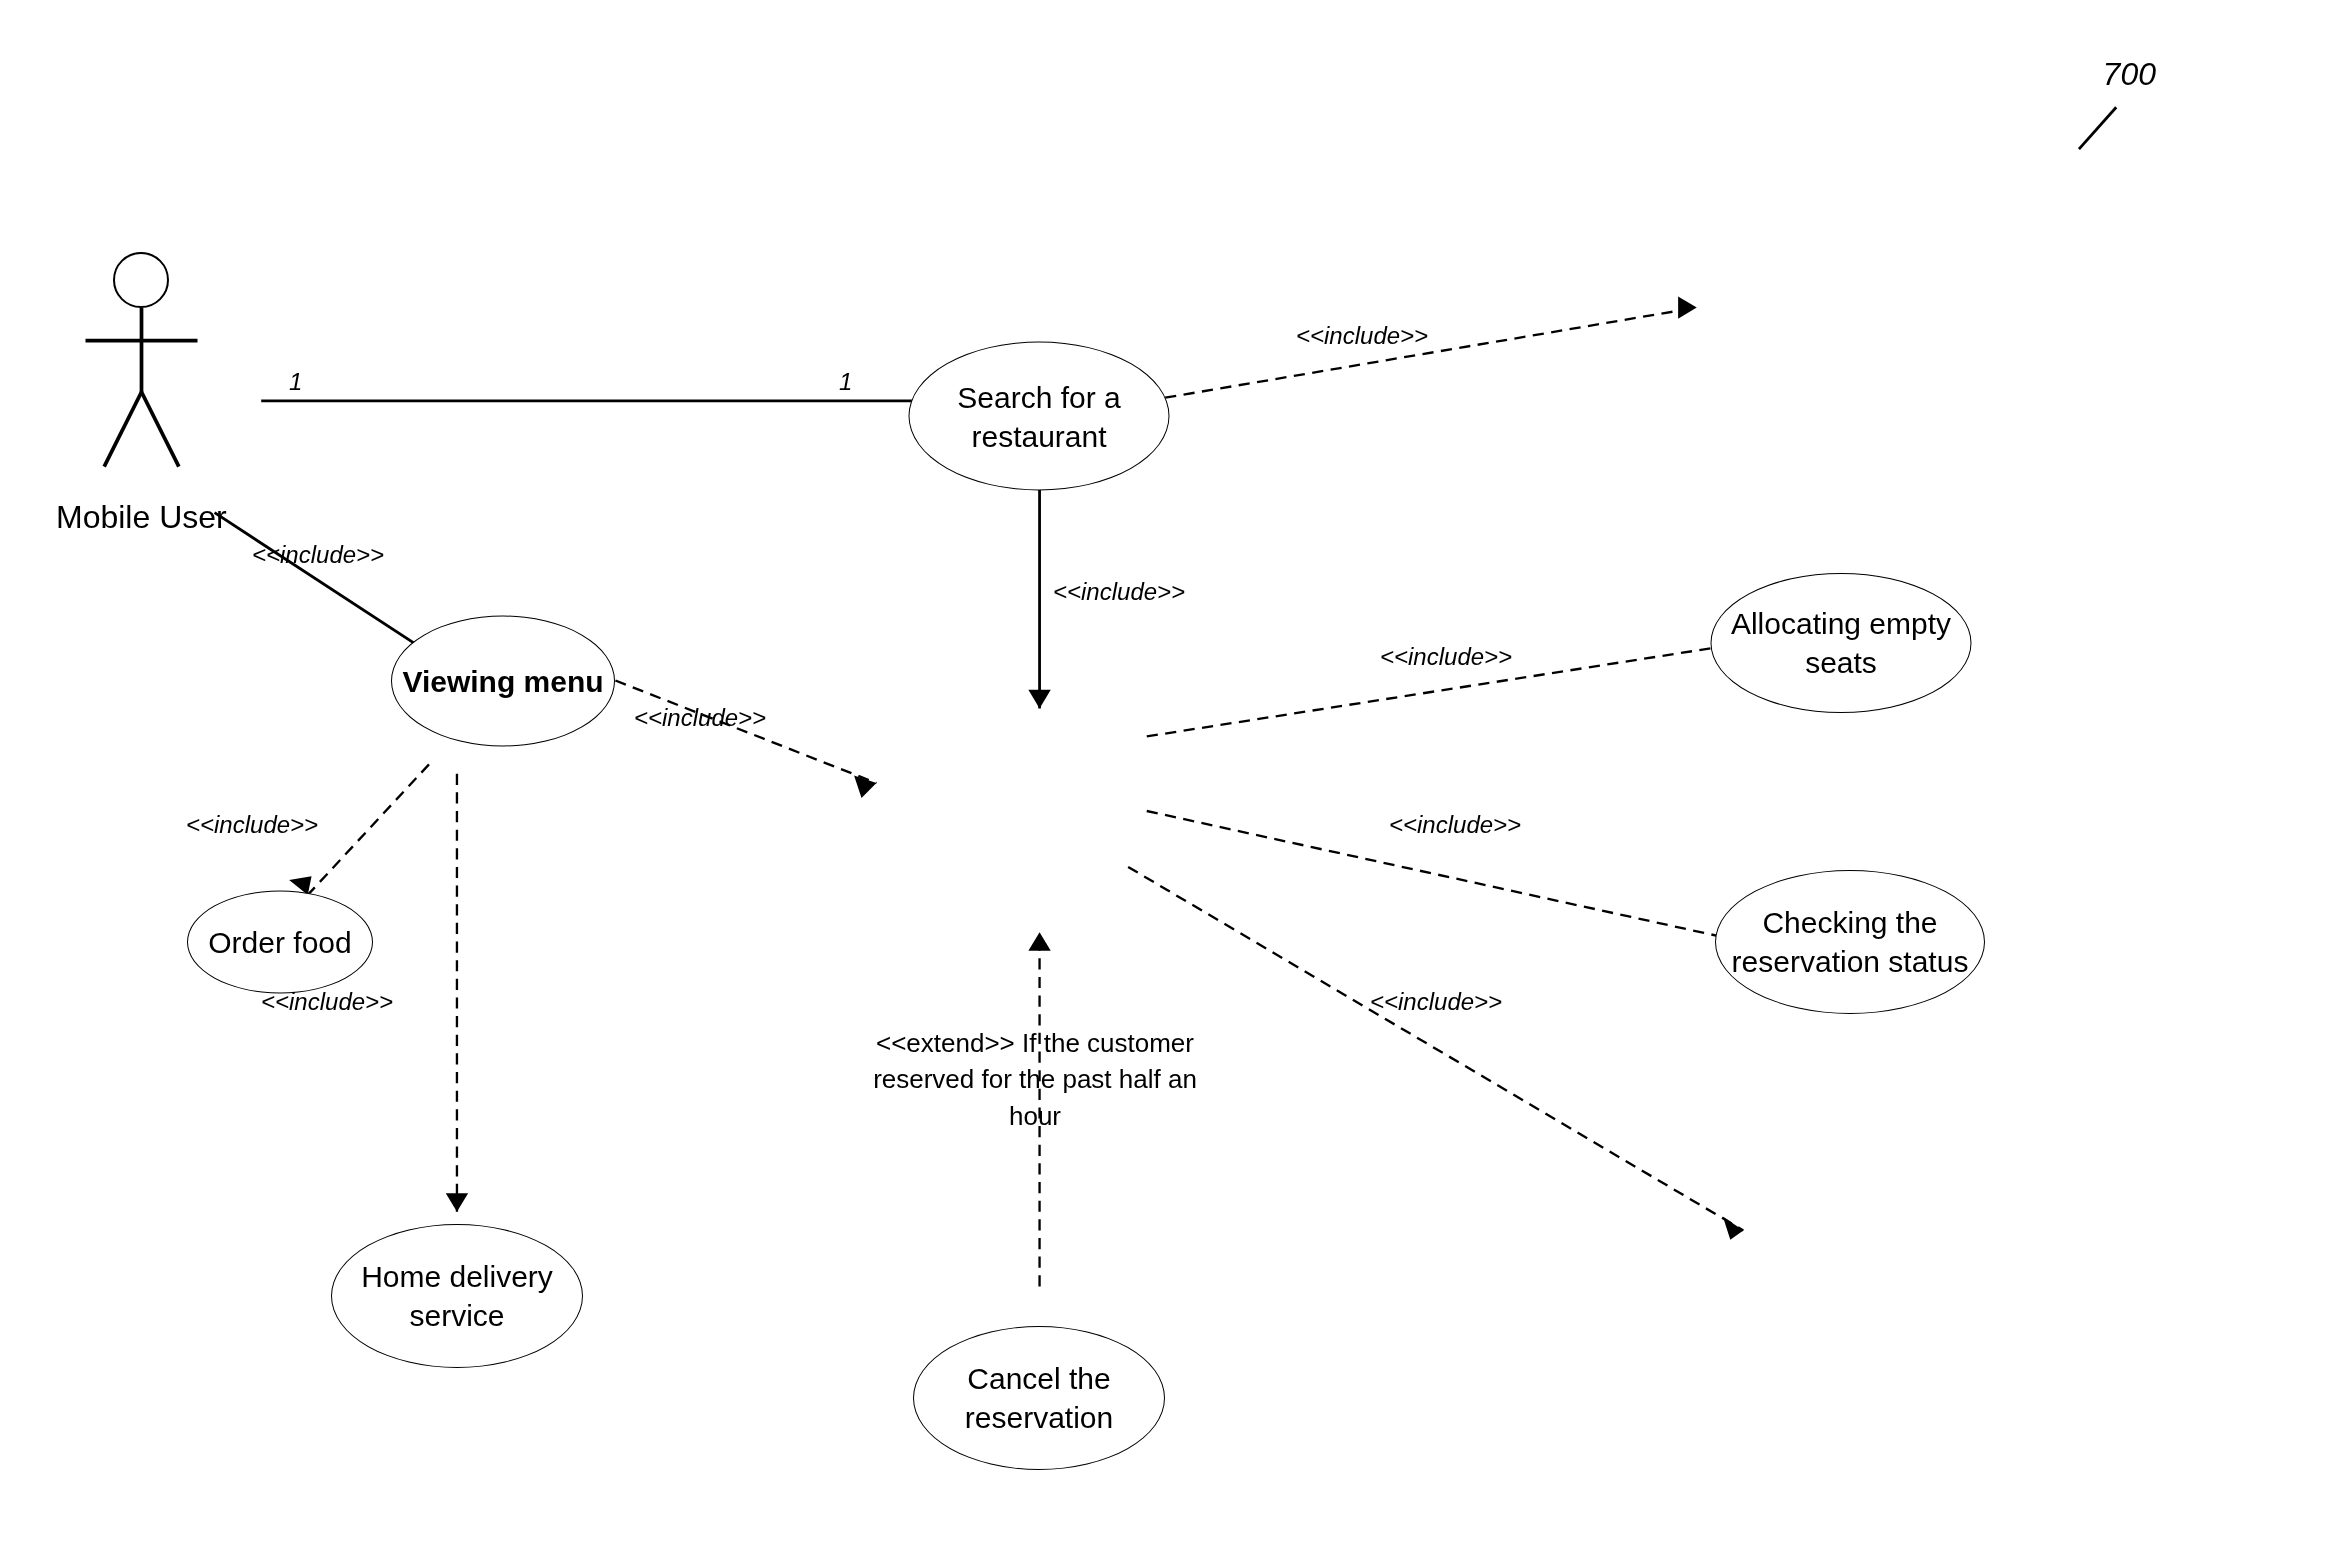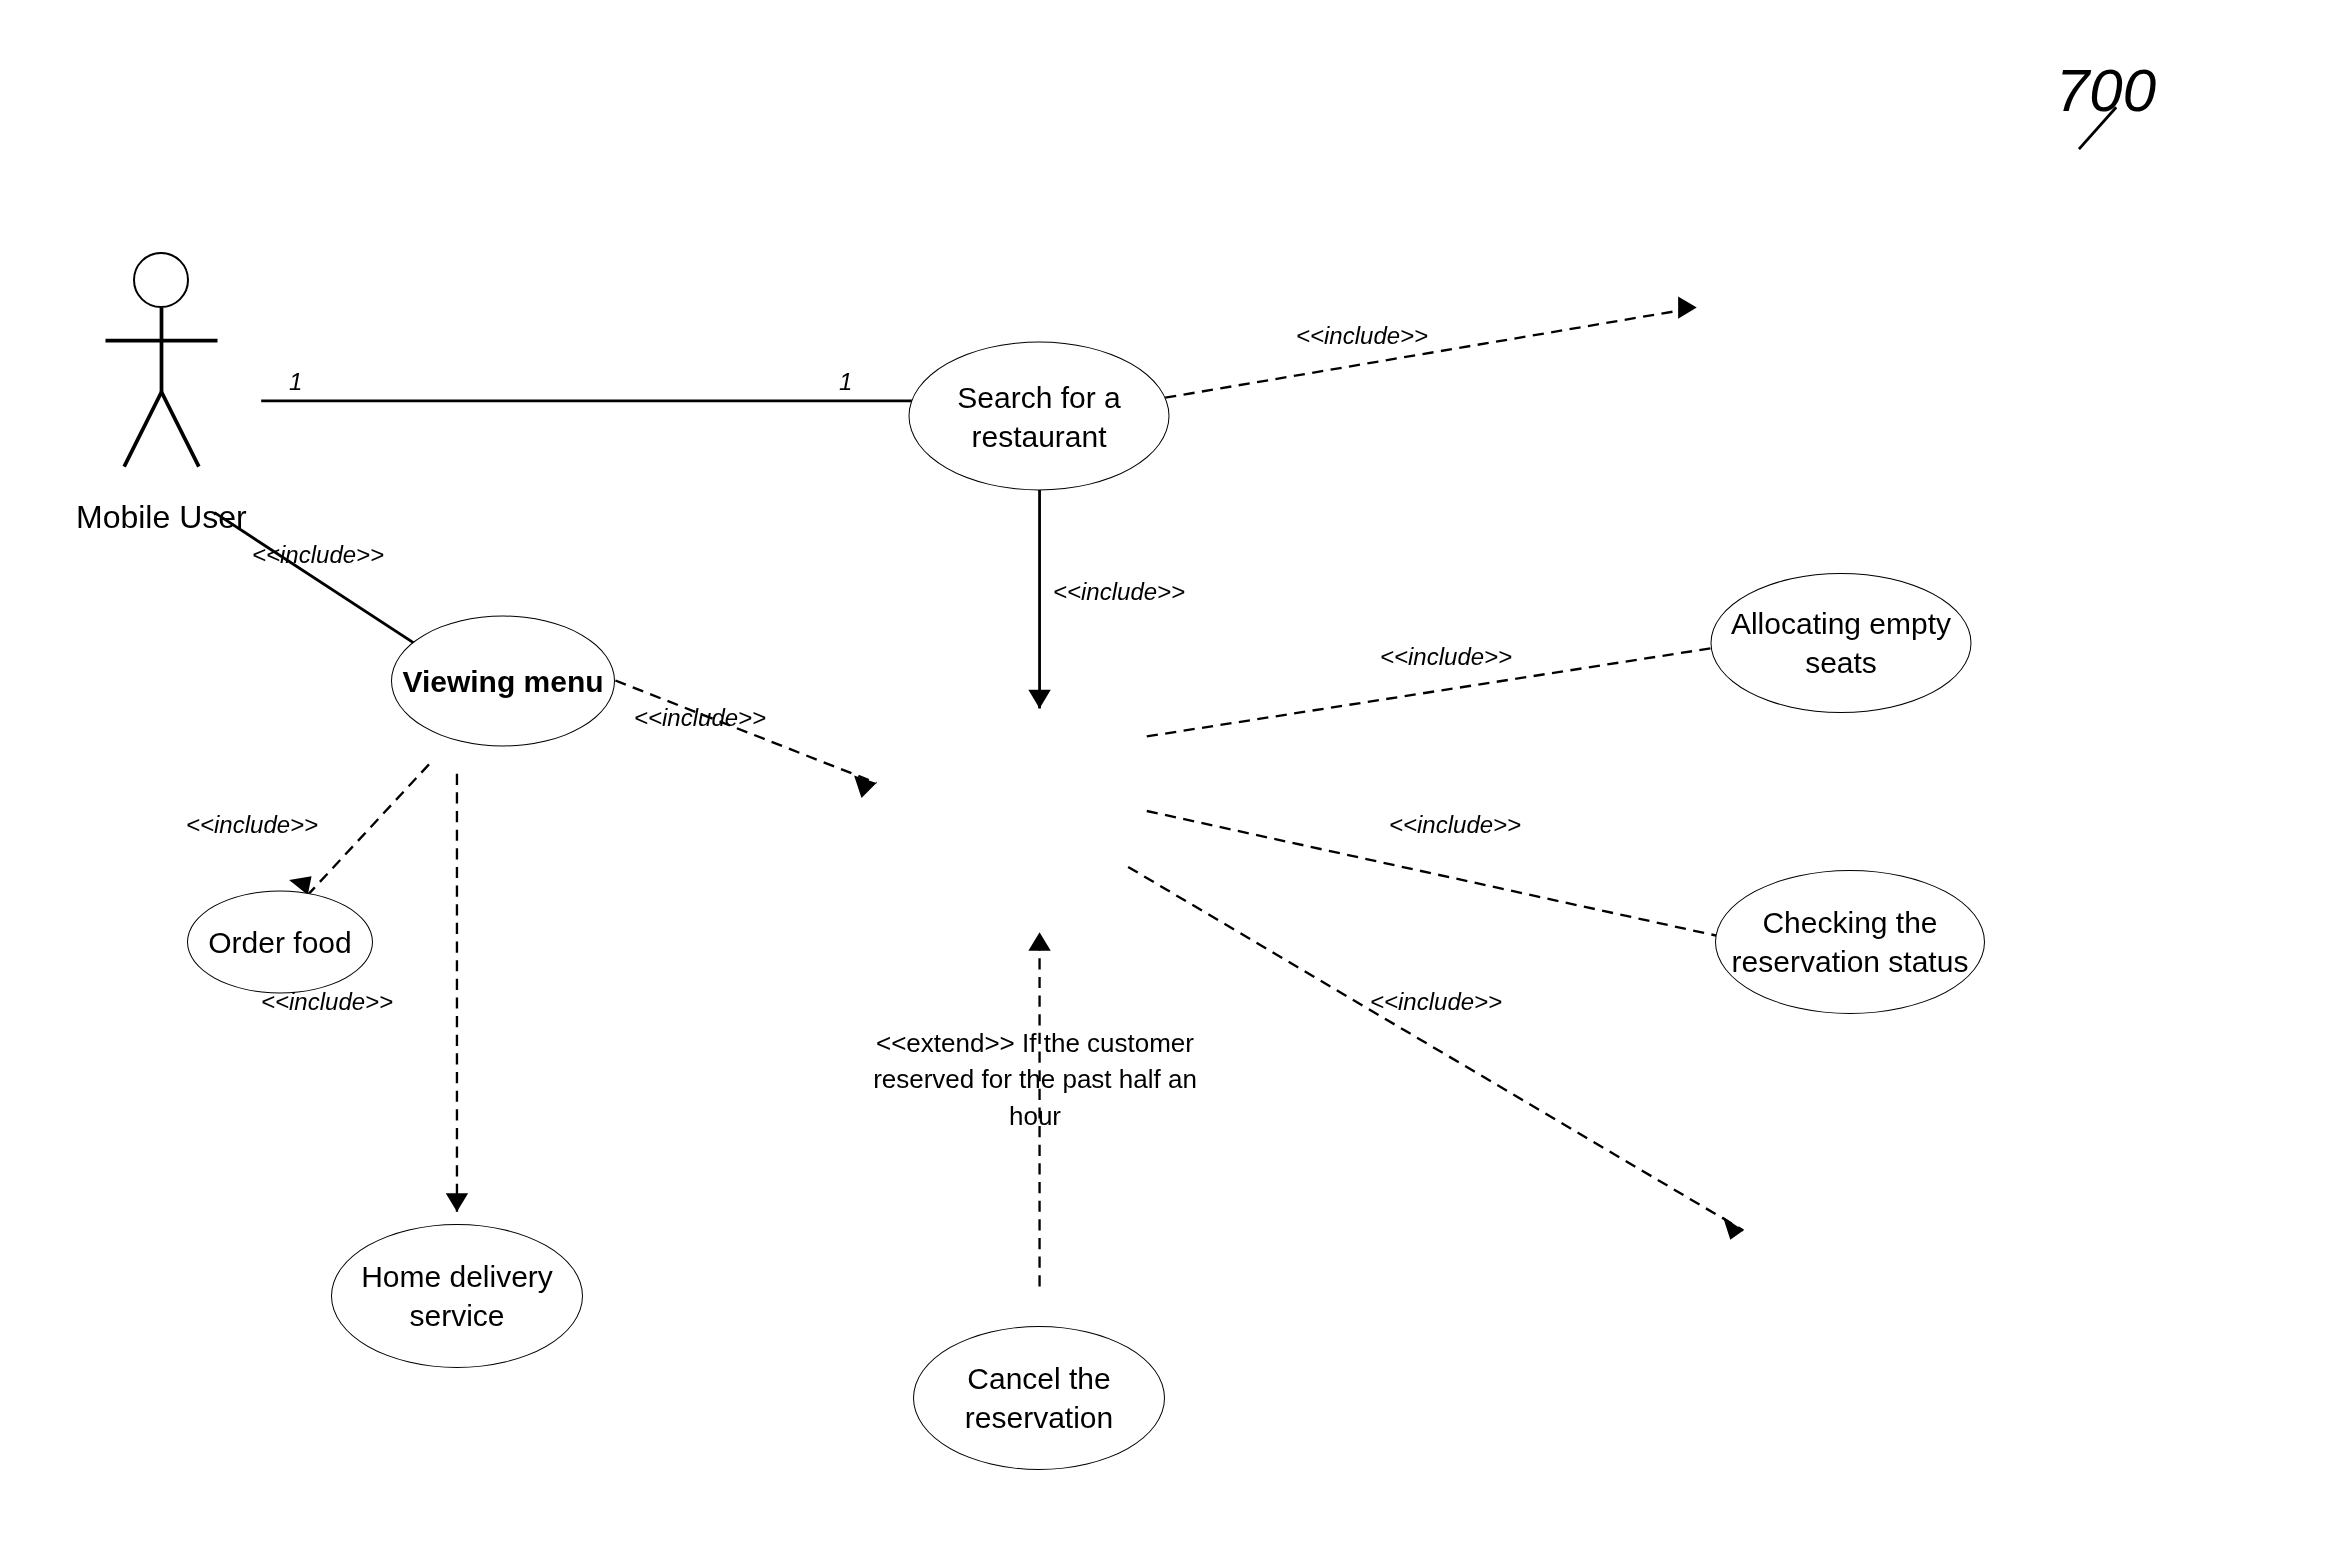--- a/index.html
+++ b/index.html
@@ -14,21 +14,21 @@
     .diagram-container {
       position: absolute;
       top: 0; left: 0;
       width: 2342px;
       height: 1567px;
     }
     .figure-number {
       position: absolute;
       top: 56px;
       right: 186px;
-      font-size: 60px;
+      font-size: 32px;
       font-style: italic;
       font-family: Arial, sans-serif;
     }
     .arrow-label {
       position: absolute;
       font-size: 24px;
       font-style: italic;
       color: #000;
       text-align: center;
     }
@@ -123,21 +123,21 @@
 
     <line x1="1210" y1="930" x2="1870" y2="1320" stroke="#000" stroke-width="2.5" stroke-dasharray="12,8"></line>
     <polygon points="1870,1320 1848,1305 1856,1330" fill="#000"></polygon>
 
     <line x1="1115" y1="1380" x2="1115" y2="1000" stroke="#000" stroke-width="2.5" stroke-dasharray="12,8"></line>
     <polygon points="1115,1000 1103,1020 1127,1020" fill="#000"></polygon>
 
     <line x1="2270" y1="115" x2="2230" y2="160" stroke="#000" stroke-width="3"></line>
   </svg>
 
-  <div class="actor" style="left:56px; top:252px;margin-left:20px;">
+  <div class="actor" style="left:56px; top:252px;">
     <div class="actor-figure">
 
       <div class="actor-head"></div>
 
       <svg width="131" height="168" viewBox="0 0 140 180">
 
         <line x1="70" y1="0" x2="70" y2="90" stroke="#000" stroke-width="4"></line>
 
         <line x1="10" y1="35" x2="130" y2="35" stroke="#000" stroke-width="4"></line>
 

